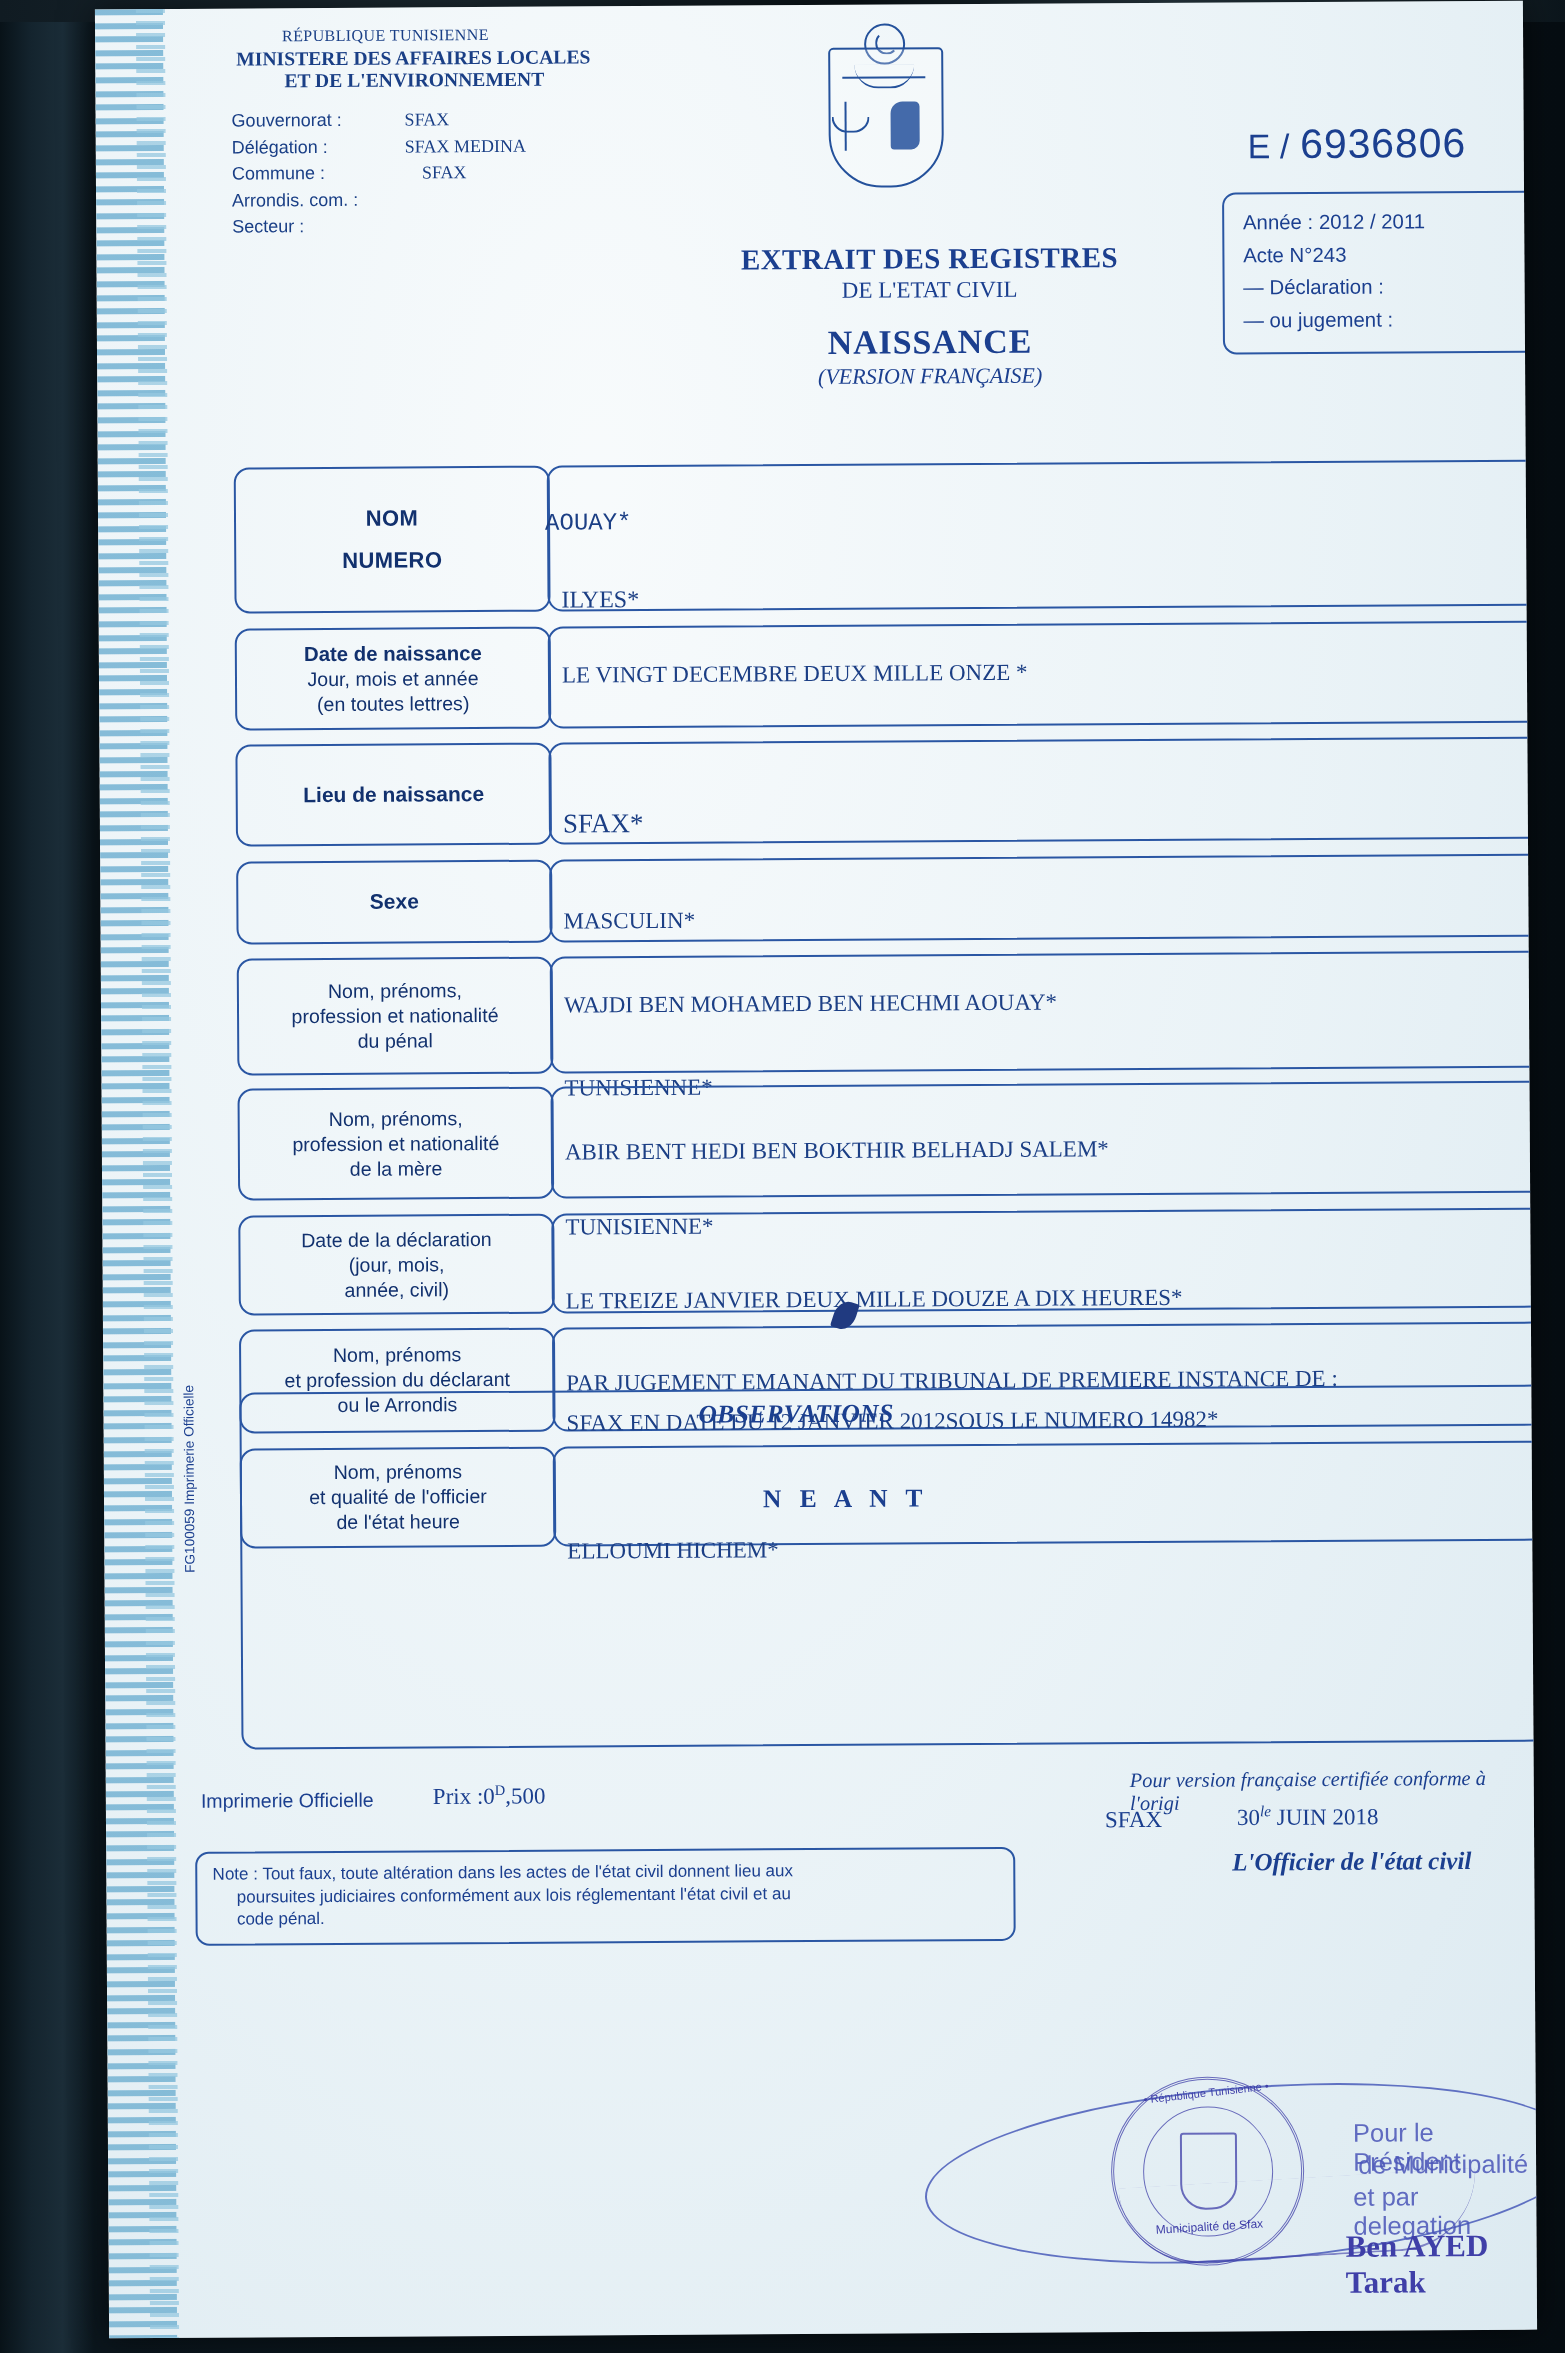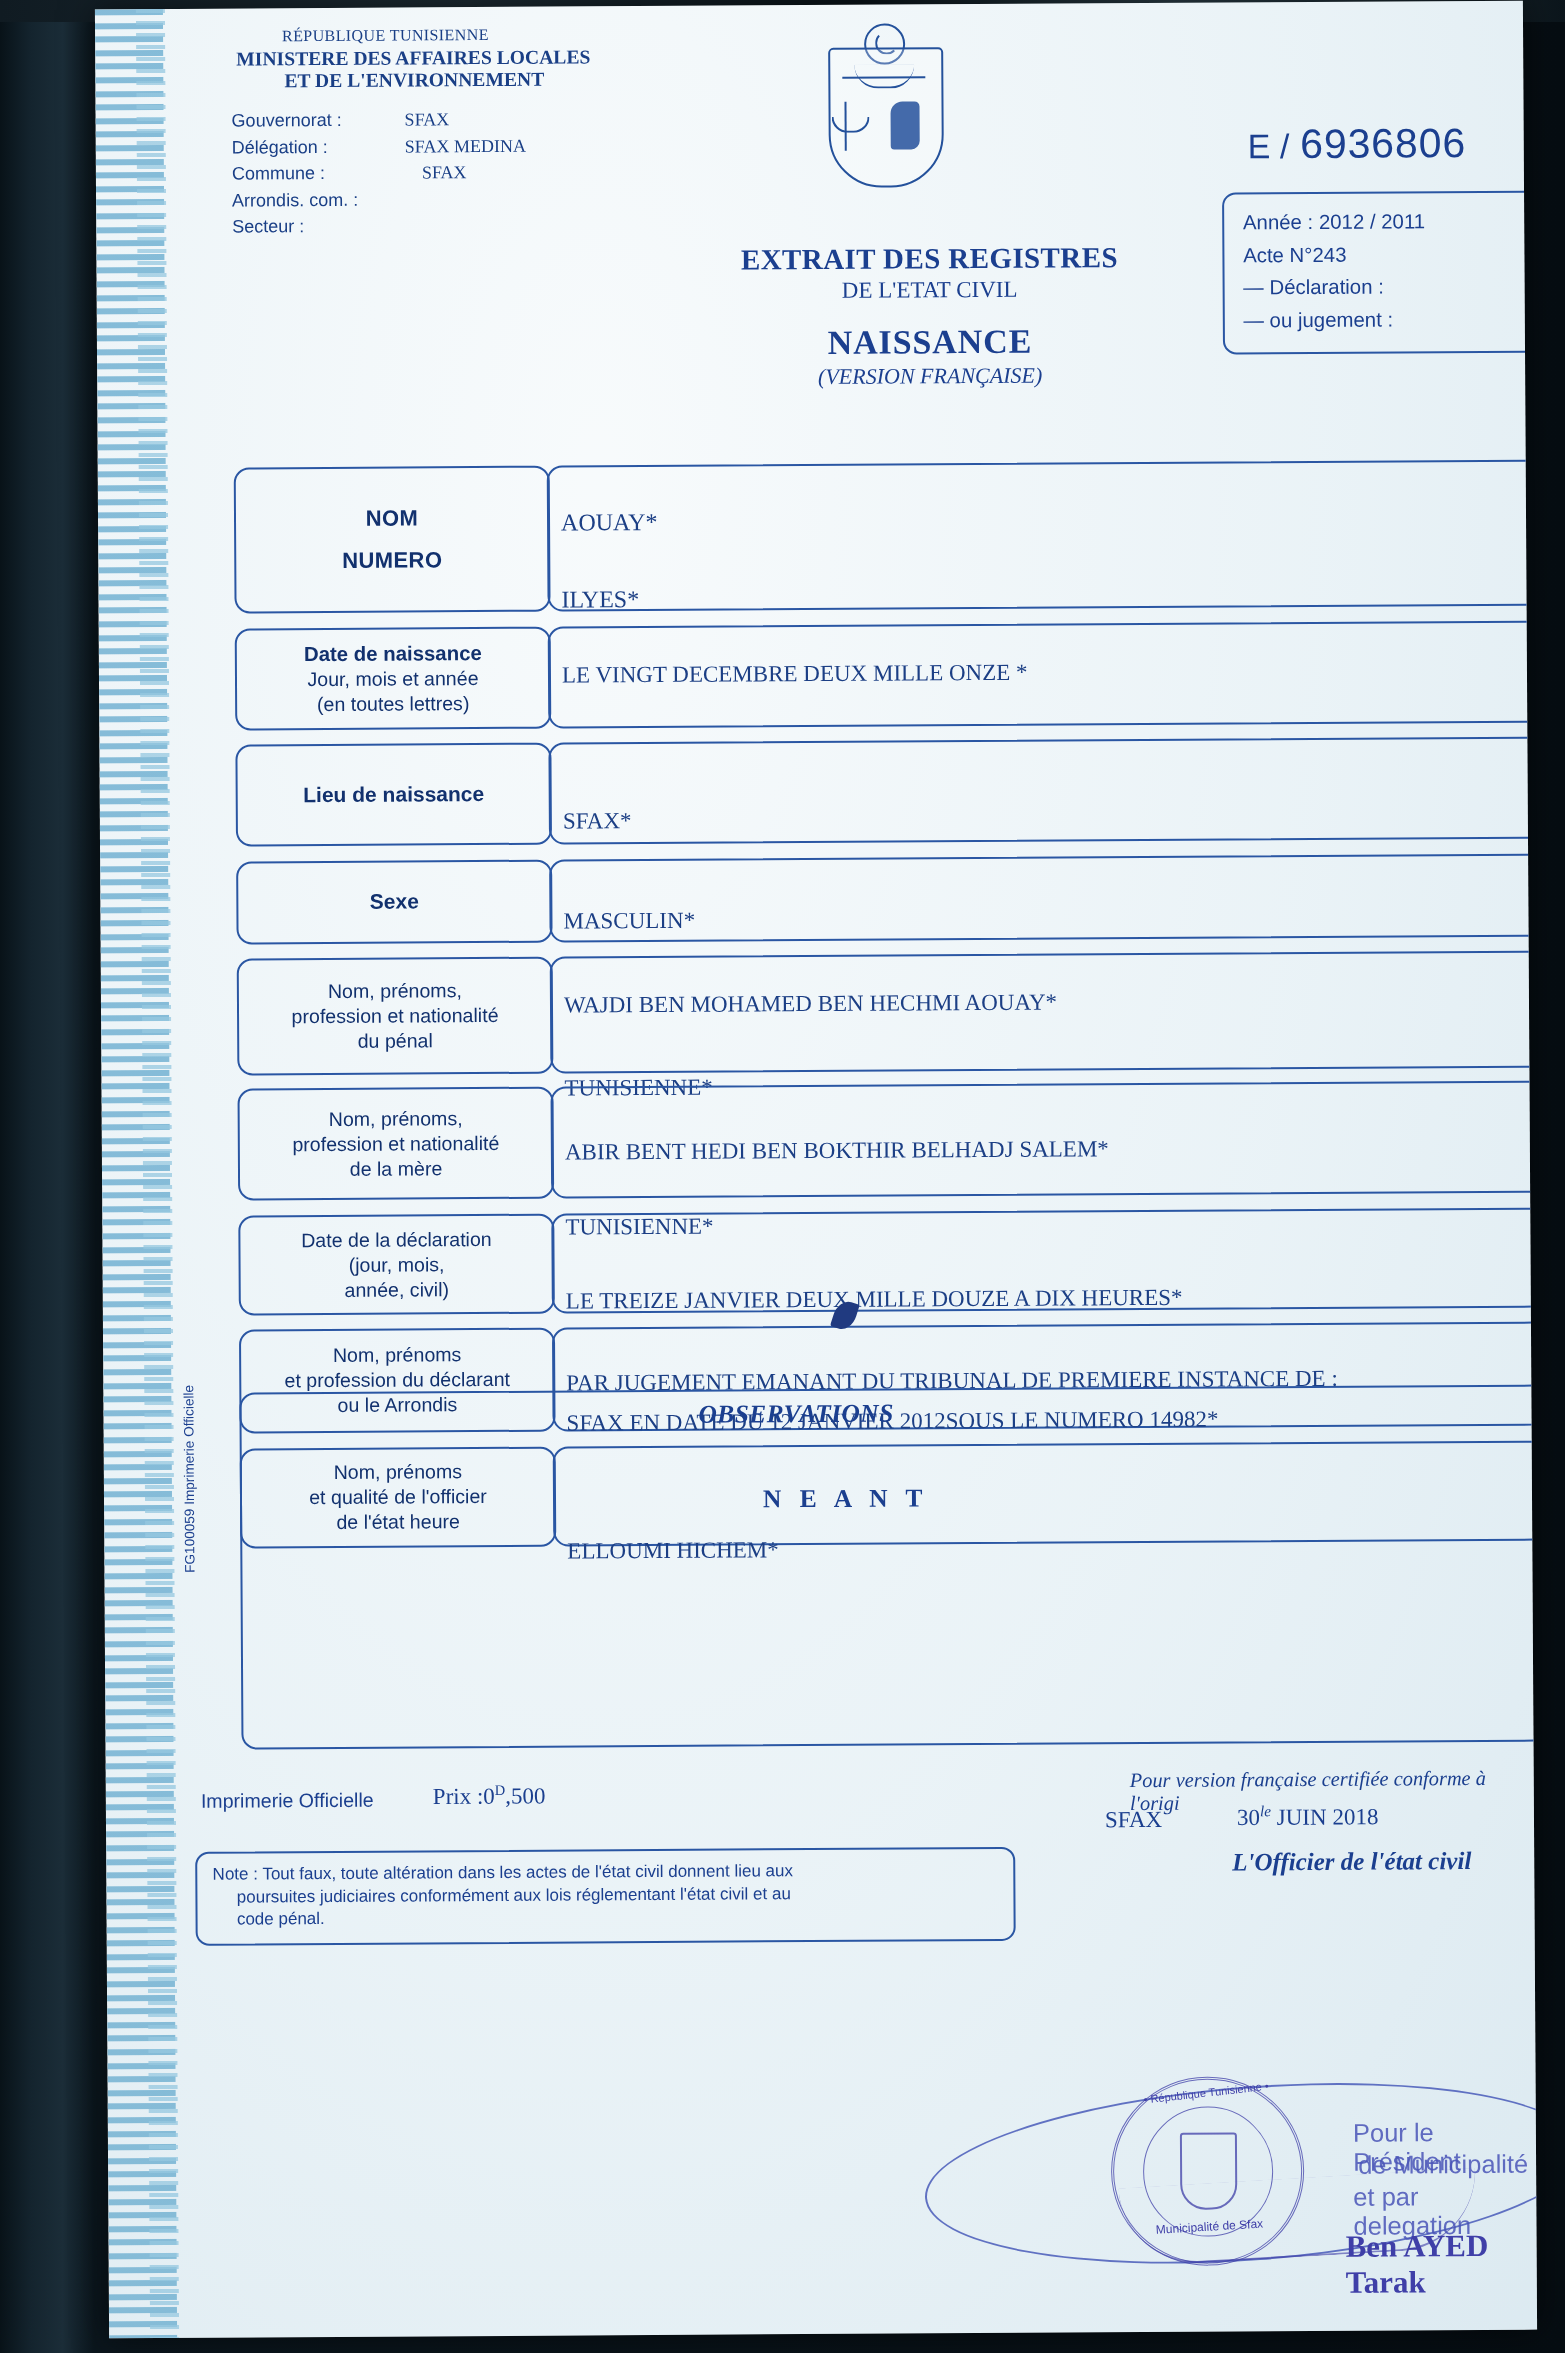--- a/index.html
+++ b/index.html
@@ -272,40 +272,40 @@
   </div>
 
   <div class="rows">
 
     <div class="row-out" style="height:153px">
       <div class="lbl-box" style="height:146px;font-size:22px;font-weight:bold;letter-spacing:0.4px;flex-direction:column;">
         <div>NOM</div>
         <div style="margin-top:13.6px">NUMERO</div>
       </div>
       <div class="val-box" style="height:146px;"></div>
-      <div class="val-txt" style="left:327px;top:44px;font-size:24px;">AOUAY*</div>
+      <div class="val-txt" style="left:311px;top:44px;font-size:24px;font-family:Liberation Mono, monospace;">AOUAY*</div>
       <div class="val-txt" style="left:327px;top:121px;font-size:24px;">ILYES*</div>
     </div>
 
     <div class="row-out" style="height:109px">
       <div class="lbl-box" style="height:102px;font-size:19.6px;flex-direction:column;">
         <div style="font-weight:bold;font-size:20.4px">Date de naissance</div>
         <div>Jour, mois et année</div>
         <div>(en toutes lettres)</div>
       </div>
       <div class="val-box" style="height:102px;"></div>
       <div class="val-txt" style="left:327px;top:36px;font-size:23px;">LE VINGT DECEMBRE  DEUX MILLE ONZE *</div>
     </div>
 
     <div class="row-out" style="height:109px">
       <div class="lbl-box" style="height:102px;font-size:21px;font-weight:bold;">
         <div>Lieu de naissance</div>
       </div>
       <div class="val-box" style="height:102px;"></div>
-      <div class="val-txt" style="left:327px;top:66px;font-size:23px;">SFAX*</div>
+      <div class="val-txt" style="left:327px;top:66px;font-size:27px;">SFAX*</div>
     </div>
 
     <div class="row-out" style="height:89px">
       <div class="lbl-box" style="height:83px;font-size:21px;font-weight:bold;">
         <div>Sexe</div>
       </div>
       <div class="val-box" style="height:83px;"></div>
       <div class="val-txt" style="left:327px;top:49px;font-size:23px;">MASCULIN*</div>
     </div>
 

